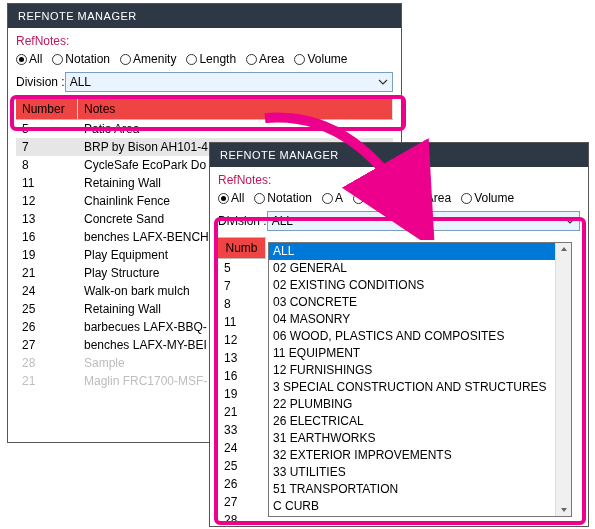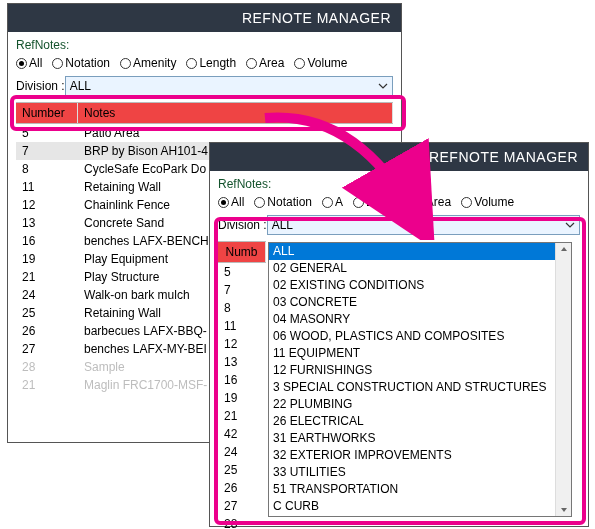--- a/index.html
+++ b/index.html
@@ -16,30 +16,29 @@
     position: absolute;
     background: #fff;
     border: 1px solid #555;
     display: flex;
     flex-direction: column;
   }
   .titlebar {
     background: #2e3744;
     color: #fff;
     padding: 6px 10px;
-    font-size: 14px;
+    font-size: 11px;
     letter-spacing: 0.5px;
-    text-align: right;
   }
   .body {
     padding: 6px 8px 0 8px;
   }
   .label {
     font-size: 12px;
-    color: #14532d;
+    color: #be185d;
     margin-bottom: 2px;
   }
   .radios {
     display: flex;
     align-items: center;
     gap: 2px;
     padding: 2px 0 6px 0;
   }
   .radio {
     display: inline-flex;
@@ -336,21 +335,21 @@
         <div class="row">
           <span class="c1" style="width:48px">16</span>
         </div>
         <div class="row">
           <span class="c1" style="width:48px">19</span>
         </div>
         <div class="row">
           <span class="c1" style="width:48px">21</span>
         </div>
         <div class="row">
-          <span class="c1" style="width:48px">42</span>
+          <span class="c1" style="width:48px">33</span>
         </div>
         <div class="row">
           <span class="c1" style="width:48px">24</span>
         </div>
         <div class="row">
           <span class="c1" style="width:48px">25</span>
         </div>
         <div class="row">
           <span class="c1" style="width:48px">26</span>
         </div>

